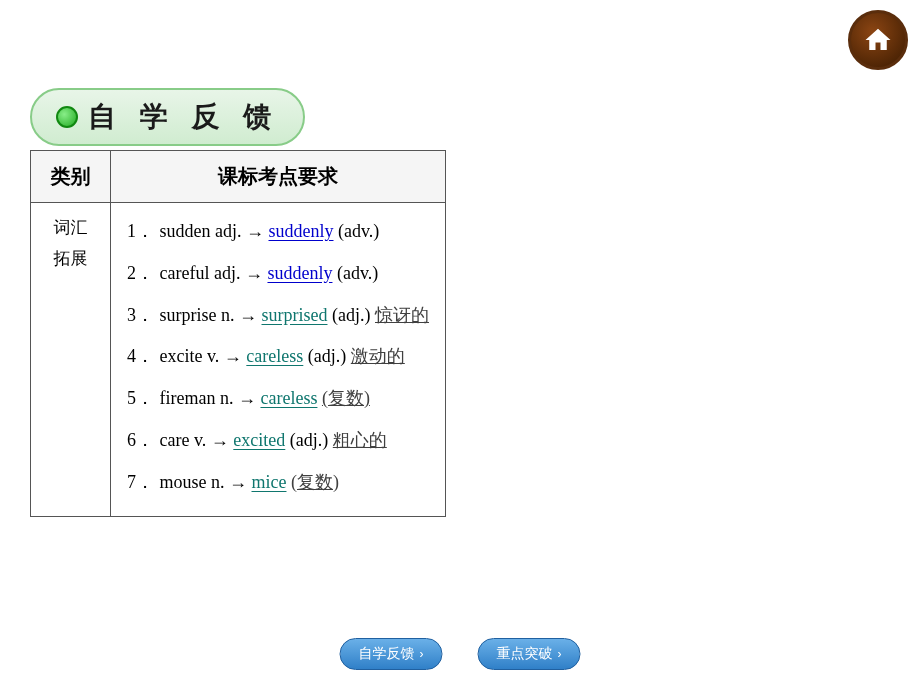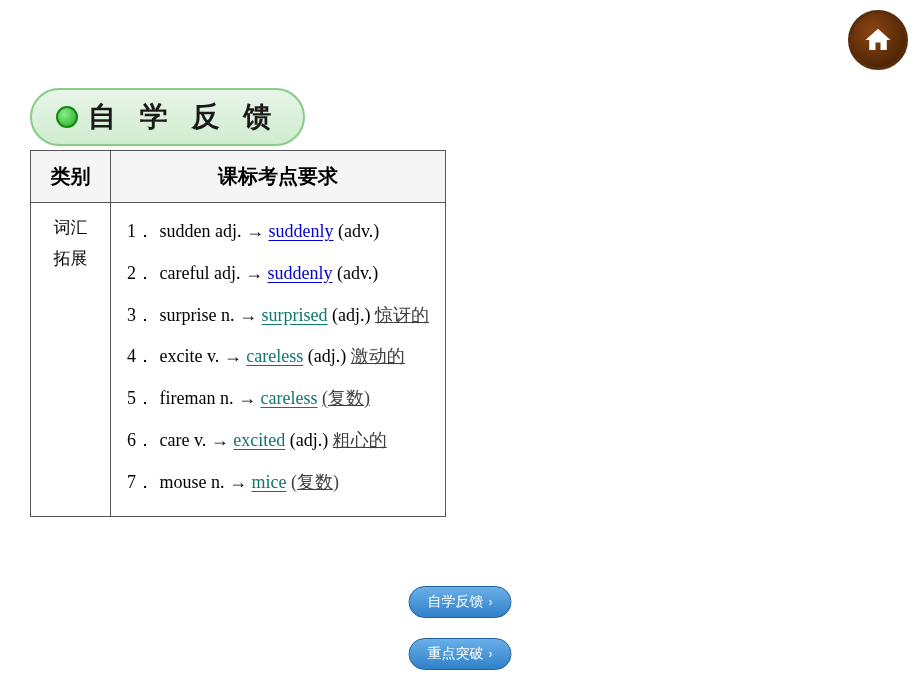--- a/index.html
+++ b/index.html
@@ -131,22 +131,21 @@
       text-decoration: underline;
     }
 
     
     .bottom-btns {
       position: absolute;
       bottom: 20px;
       left: 50%;
       transform: translateX(-50%);
       display: flex;
-      gap: 20px;
-      flex-direction: column;
+      gap: 35px;
     }
     .bottom-btn {
       background: linear-gradient(to bottom, #6ab0e8, #3080c8);
       border: 1.5px solid #2060a0;
       border-radius: 20px;
       color: white;
       font-size: 14px;
       padding: 6px 18px;
       cursor: pointer;
       display: flex;

